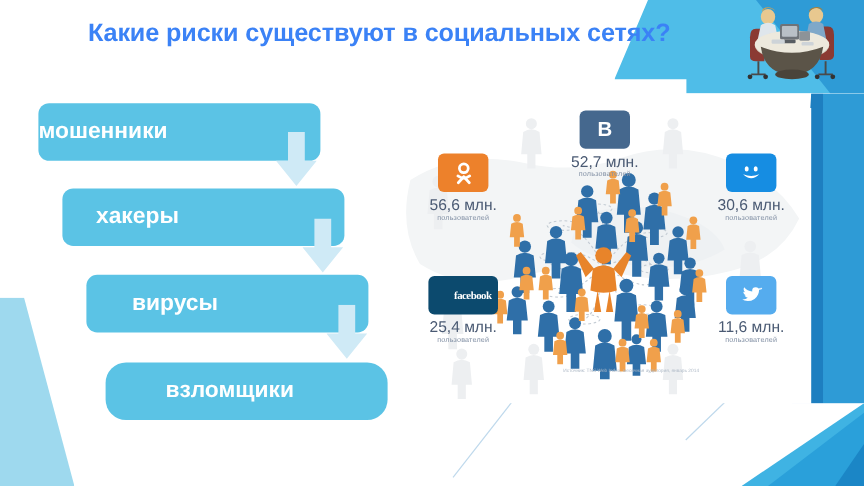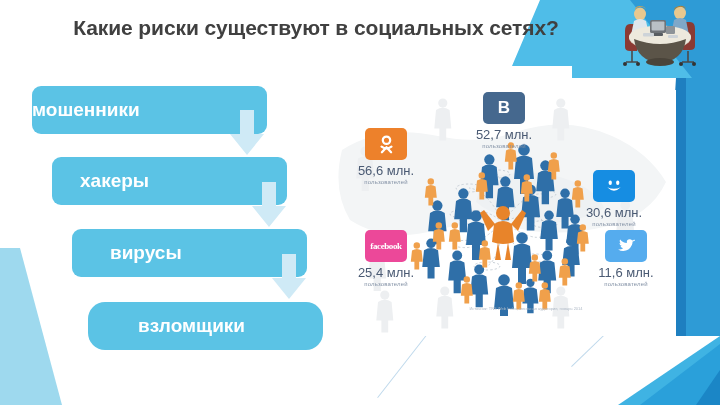--- a/index.html
+++ b/index.html
@@ -125,21 +125,21 @@
   
   .slide-title {
     position: absolute;
     left: 58px;
     top: 14px;
     width: 516px;
     text-align: center;
     font-size: 21px;
     font-weight: bold;
     line-height: 1.32;
-    color: #404040;
+    color: #3b82f6;
     letter-spacing: -0.1px;
     z-index: 6;
   }
 
   
   .clipart-meeting {
     position: absolute;
     left: 612px;
     top: 2px;
     width: 96px;
@@ -233,21 +233,21 @@
     white-space: nowrap;
   }
   .ig-sub {
     font-size: 6px;
     color: #8492A6;
     letter-spacing: 0.15px;
     margin-top: 1px;
   }
   .ig-stat.s-vk  { left: 126px; top: 2px; }
   .ig-stat.s-ok  { left: 8px;   top: 38px; }
-  .ig-stat.s-mm  { left: 236px; top: 38px; margin-top: 42px; }
+  .ig-stat.s-mm  { left: 248px; top: 38px; }
   .ig-stat.s-fb  { left: 8px;   top: 140px; }
   .ig-stat.s-tw  { left: 248px; top: 140px; }
 
   .ig-source {
     position: absolute;
     left: 104px;
     top: 216px;
     width: 180px;
     text-align: center;
     font-size: 4px;
@@ -596,21 +596,21 @@
           <ellipse cx="8" cy="5" rx="2.2" ry="3" fill="#ffffff"></ellipse>
           <ellipse cx="18" cy="5" rx="2.2" ry="3" fill="#ffffff"></ellipse>
           <path d="M4 11 q9 9 18 0 q-9 4 -18 0 z" fill="#ffffff"></path>
         </svg>
       </div>
       <div class="ig-num">30,6 млн.</div>
       <div class="ig-sub">пользователей</div>
     </div>
 
     <div class="ig-stat s-fb">
-      <div class="ig-logo" style="background:#ec4899;">
+      <div class="ig-logo" style="background:#0c4a6e;padding-left:16px;">
         <span class="fb-word">facebook</span>
       </div>
       <div class="ig-num">25,4 млн.</div>
       <div class="ig-sub">пользователей</div>
     </div>
 
     <div class="ig-stat s-tw">
       <div class="ig-logo" style="background:#55ACEE;">
         <svg viewBox="0 0 24 20" width="19" height="16">
           <path d="M23 3.2 q-1.3 .9 -2.8 1.1 q1.5 -.9 1.9 -2.5 q-1.4 .8 -2.9 1.1 q-1.3 -1.4 -3.2 -1.4 q-3.6 0 -3.6 3.6 q0 .5 .1 1 q-5.3 -.3 -8.5 -4.4 q-.6 1 -.6 2.1 q0 2.2 1.6 3 q-1 0 -1.9 -.5 q0 3 3 3.7 q-.6 .2 -1.7 .1 q.8 2.5 3.4 2.6 q-2.1 1.7 -5.3 1.7 q-.6 0 -1.1 -.1 q2.9 1.9 6.4 1.9 q7.7 0 10.8 -7 q1 -2.1 1 -4 v-.5 q1.3 -.9 2.4 -2.5 z" fill="#ffffff"></path>

